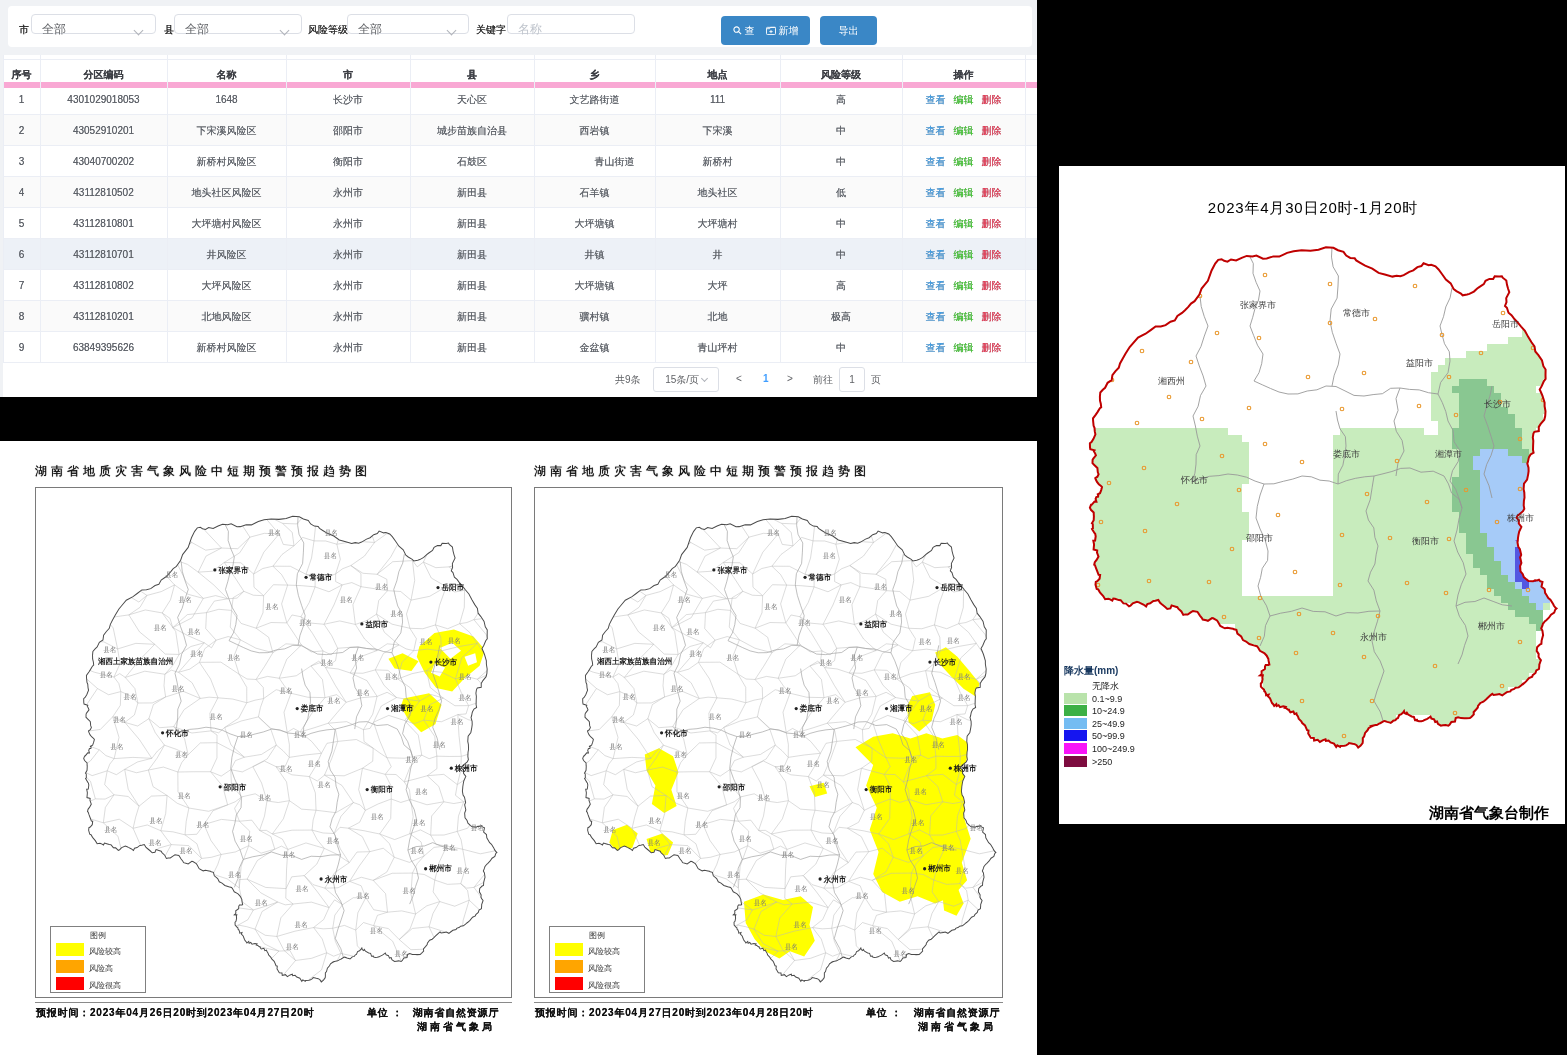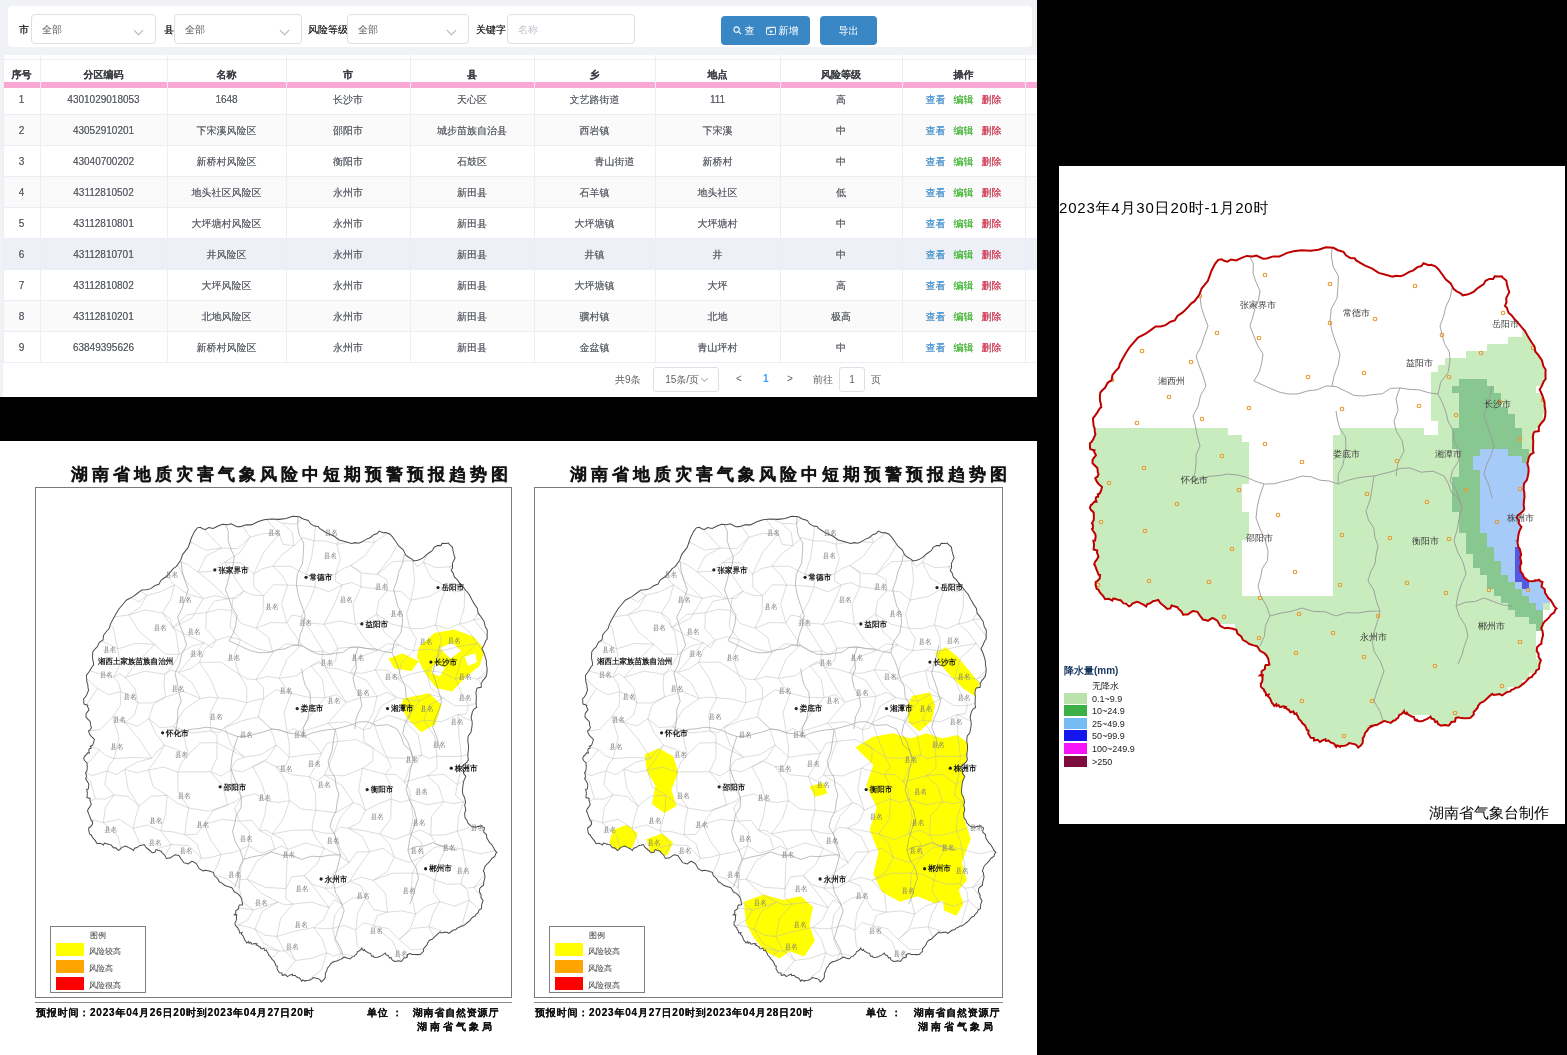--- a/index.html
+++ b/index.html
@@ -1,40 +1,40 @@
 <!DOCTYPE html>
 <html><head><meta charset="utf-8"><style>
 *{margin:0;padding:0;box-sizing:border-box}
 html,body{width:1567px;height:1055px;background:#000;font-family:"Liberation Sans",sans-serif;position:relative;overflow:hidden}
 .abs{position:absolute}
 #leftTop{left:0;top:0;width:1037px;height:397px;background:#f0f2f5}
 #fcard{position:absolute;left:8px;top:6px;width:1024px;height:41px;background:#fff;border-radius:4px}
 #tcard{position:absolute;left:3px;top:55px;width:1034px;height:342px;background:#fff}
 .flabel{position:absolute;top:17px;font-size:10px;color:#2b2b2b;text-shadow:0 0 0.5px #2b2b2b}
-.fsel{position:absolute;top:8px;height:30px;border:1px solid #dcdfe6;border-radius:4px;background:#fff;font-size:10px;color:#606266;line-height:29px;padding-left:10px}
+.fsel{position:absolute;top:8px;height:20px;border:1px solid #dcdfe6;border-radius:4px;background:#fff;font-size:12px;color:#606266;line-height:29px;padding-left:10px}
 .chev{position:absolute;top:12px;width:7px;height:7px;border-right:1.3px solid #b0b3ba;border-bottom:1.3px solid #b0b3ba;transform:rotate(45deg)}
 .btn{position:absolute;top:10px;height:29px;background:#3a87c6;border-radius:4px;color:#fff;font-size:10px;text-align:center;line-height:29px}
 .thead{position:absolute;left:0;top:4px;width:1034px;height:29px;border-top:1px solid #ebeef5;border-bottom:6px solid #f9a8d4}
 .th{position:absolute;top:0;height:29px;line-height:29px;text-align:center;font-weight:bold;font-size:10px;color:#3d3f45;text-shadow:0 0 0.5px #3d3f45}
 .tr{position:absolute;left:0;width:1034px;height:31px;border-bottom:1px solid #ebeef5}
 .tr.stripe{background:#fafafa}
 .tr.hov{background:#edf1f7}
 .td{position:absolute;top:0;height:31px;line-height:31px;text-align:center;font-size:10px;color:#5e6269}
 .td{color:#5e6269;text-shadow:0 0 0.4px #6a6e75}
 .ops span{margin:13px 4px}
 .b{color:#3ea2ef}.g{color:#3fd42a}.r{color:#fb2f4d}
 .vl{position:absolute;top:0;height:310px;width:1px;background:#ebeef5}
 #pager{position:absolute;left:0;top:308px;width:1034px;height:34px;background:#fff;font-size:10px;color:#606266}
 #leftBottom{left:0;top:441px;width:1037px;height:614px;background:#fff}
-.mtitle{position:absolute;font-size:17px;font-weight:bold;color:#111;text-shadow:0 0 0.8px #111;width:477px;text-align:right;letter-spacing:4px}
+.mtitle{position:absolute;font-size:12px;font-weight:normal;color:#111;text-shadow:0 0 0.8px #111;width:477px;text-align:left;letter-spacing:4px}
 .mbox{position:absolute;width:477px;height:511px;border:1px solid #7a7a7a;background:#fff}
 .cap{position:absolute;font-size:10px;font-weight:bold;color:#111;text-shadow:0 0 0.5px #111;letter-spacing:0.8px}
 #rightPanel{left:1059px;top:166px;width:506px;height:658px;background:#fff}
 .ptitle{position:absolute;left:0;top:10px;width:506px;text-align:center;font-weight:bold;font-size:15px;color:#000;text-shadow:0 0 0.8px #000;letter-spacing:3px}
-.psub{position:absolute;left:0;top:33px;width:508px;font-size:15px;color:#000;letter-spacing:0.8px}
+.psub{position:absolute;left:0;top:33px;width:508px;text-align:center;font-size:15px;color:#000;letter-spacing:0.8px}
 svg text{font-family:"Liberation Sans",sans-serif}
 .legbox{position:absolute;width:96px;height:67px;border:1px solid #808080;background:#fff;font-size:8px;color:#333}
 .legbox .sw{position:absolute;left:5px;width:28px;height:13px}
 .legbox span{position:absolute;left:38px}
 </style></head><body>
 
 <div id="leftTop" class="abs">
   <div id="fcard">
     <div class="flabel" style="left:11px">市</div>
     <div class="fsel" style="left:23px;width:125px">全部<div class="chev" style="left:103px"></div></div>
@@ -1081,15 +1081,15 @@
   <div style="position:absolute;left:5px;top:498px;font-size:10px;font-weight:bold;color:#17375e">降水量(mm)</div>
   <div style="position:absolute;left:5px;top:514px;font-size:9px;color:#222">
     <div style="margin-left:28px">无降水</div>
     <div><span class="psw" style="background:#b9e3ab"></span>0.1~9.9</div>
     <div><span class="psw" style="background:#3cb045"></span>10~24.9</div>
     <div><span class="psw" style="background:#74bcf2"></span>25~49.9</div>
     <div><span class="psw" style="background:#1515f0"></span>50~99.9</div>
     <div><span class="psw" style="background:#f814f8"></span>100~249.9</div>
     <div><span class="psw" style="background:#7d0c3f"></span>&gt;250</div>
   </div>
-  <div style="position:absolute;left:370px;top:638px;font-size:15px;font-weight:normal;color:#000">湖南省气象台制作</div>
+  <div style="position:absolute;left:370px;top:638px;font-size:15px;font-weight:bold;color:#000">湖南省气象台制作</div>
 </div>
 <style>.psw{display:inline-block;width:23px;height:11px;margin-right:5px;vertical-align:-2px}
 #rightPanel div div{height:12.6px;line-height:12.6px}</style>
 </body></html>

